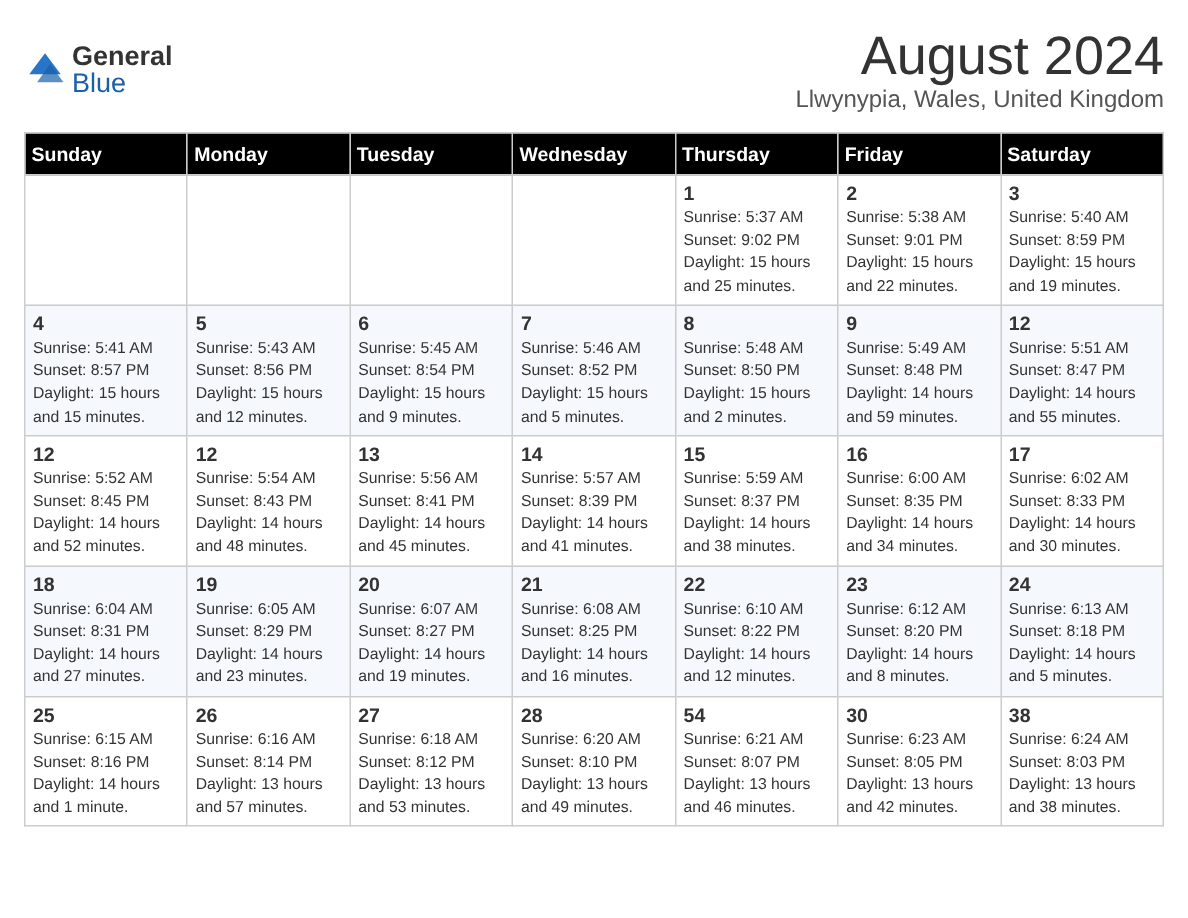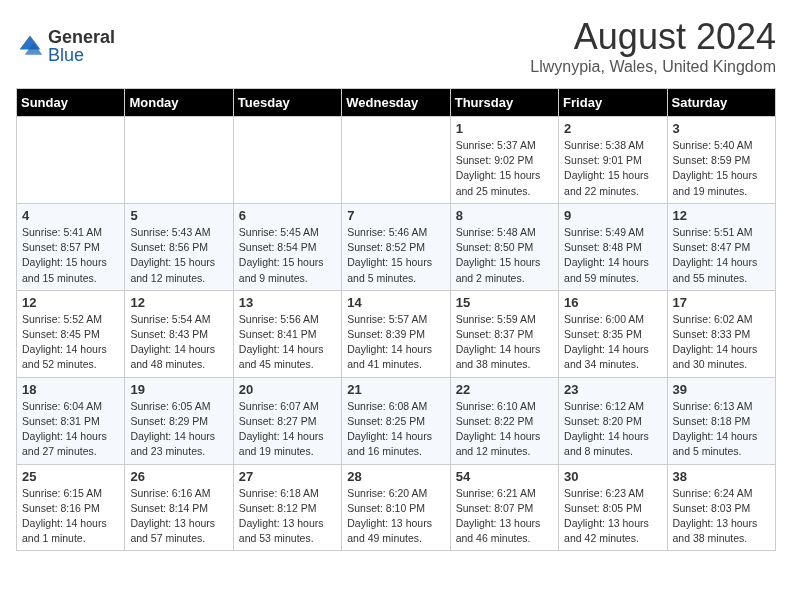--- a/index.html
+++ b/index.html
@@ -220,21 +220,21 @@
         </td>
         <td>
           <div class="day-number">22</div>
           <div class="day-info">Sunrise: 6:10 AM<br>Sunset: 8:22 PM<br>Daylight: 14 hours<br>and 12 minutes.</div>
         </td>
         <td>
           <div class="day-number">23</div>
           <div class="day-info">Sunrise: 6:12 AM<br>Sunset: 8:20 PM<br>Daylight: 14 hours<br>and 8 minutes.</div>
         </td>
         <td>
-          <div class="day-number">39</div>
+          <div class="day-number">24</div>
           <div class="day-info">Sunrise: 6:13 AM<br>Sunset: 8:18 PM<br>Daylight: 14 hours<br>and 5 minutes.</div>
         </td>
       </tr>
       <tr>
         <td>
           <div class="day-number">25</div>
           <div class="day-info">Sunrise: 6:15 AM<br>Sunset: 8:16 PM<br>Daylight: 14 hours<br>and 1 minute.</div>
         </td>
         <td>
           <div class="day-number">26</div>

